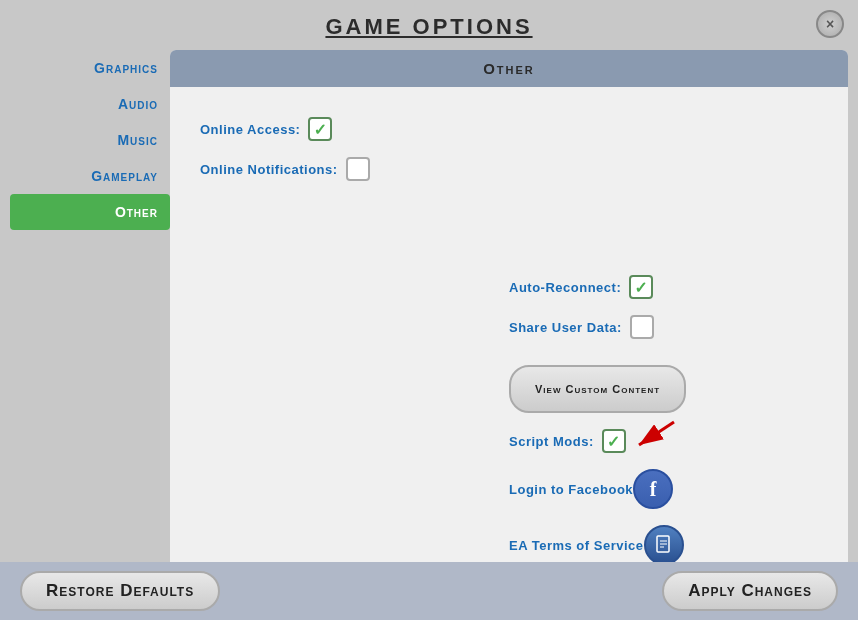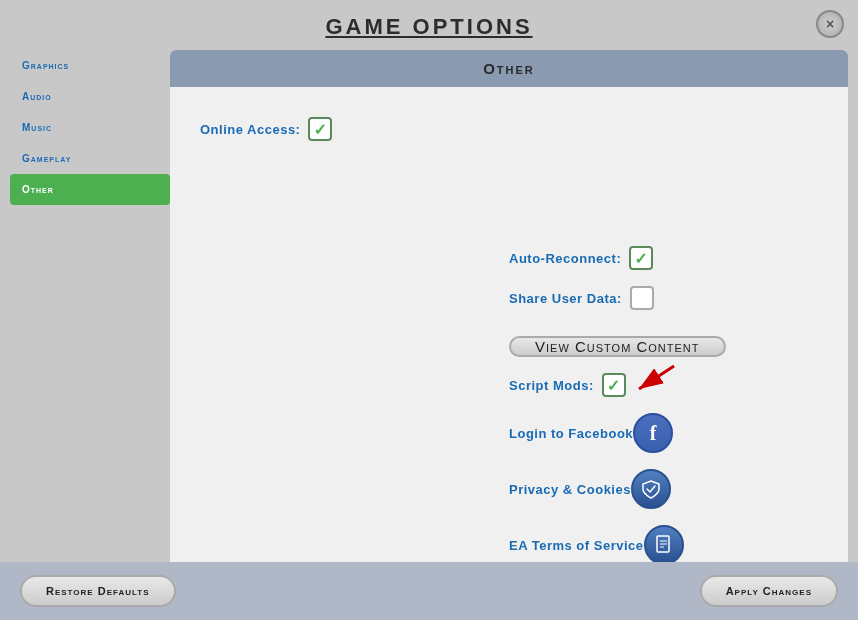--- a/index.html
+++ b/index.html
@@ -60,22 +60,22 @@
     .sidebar {
       width: 160px;
       background: transparent;
       display: flex;
       flex-direction: column;
       padding-top: 0;
     }
 
     .sidebar-item {
       padding: 10px 12px;
-      text-align: left;
-      font-size: 10px;
+      text-align: right;
+      font-size: 14px;
       font-weight: bold;
       letter-spacing: 1px;
       cursor: pointer;
       color: #1a6bb5;
       font-variant: small-caps;
     }
 
     .sidebar-item.active {
       background: #4caf50;
       color: white;
@@ -151,23 +151,23 @@
       border-radius: 4px;
       background: white;
       cursor: pointer;
     }
 
     
     .custom-content-btn {
       background: linear-gradient(to bottom, #e8e8e8, #cccccc);
       border: 2px solid #aaa;
       border-radius: 20px;
-      padding: 0 24px;
-      font-size: 15px;
-      font-weight: normal;
+      padding: 16px 24px;
+      font-size: 11px;
+      font-weight: bold;
       letter-spacing: 1px;
       color: #222;
       cursor: pointer;
       font-variant: small-caps;
       white-space: nowrap;
     }
 
     
     .script-mods-row {
       display: flex;
@@ -247,21 +247,21 @@
       align-items: center;
       padding: 0 20px;
       gap: 10px;
     }
 
     .bottom-btn {
       background: linear-gradient(to bottom, #e8e8e8, #cccccc);
       border: 2px solid #aaa;
       border-radius: 20px;
       padding: 8px 24px;
-      font-size: 11px;
+      font-size: 17px;
       font-weight: bold;
       letter-spacing: 1px;
       color: #222;
       cursor: pointer;
       font-variant: small-caps;
     }
 
     .spacer { flex: 1; }
   </style>
 </head>
@@ -290,20 +290,24 @@
     <div class="panel-body">
       <div class="two-col">
 
         <div class="col-left">
 
           <div class="option-item">
             <span class="option-label">Online Access:</span>
             <div class="checkbox-checked"></div>
           </div>
 
+          <div class="option-item">
+            <span class="option-label">Online Notifications:</span>
+            <div class="checkbox-unchecked"></div>
+          </div>
         </div>
 
         <div class="col-right">
 
           <div class="option-item">
             <span class="option-label">Auto-Reconnect:</span>
             <div class="checkbox-checked"></div>
           </div>
 
           <div class="option-item">
@@ -327,29 +331,20 @@
               </defs>
               <line x1="55" y1="5" x2="20" y2="28" stroke="#cc0000" stroke-width="3" marker-end="url(#arrowhead)"></line>
             </svg>
           </div>
 
           <div class="icon-btn-row">
             <span class="option-label">Login to Facebook</span>
             <div class="icon-circle fb">f</div>
           </div>
 
-          <div class="icon-btn-row">
-            <span class="option-label">Privacy &amp; Cookies</span>
-            <div class="icon-circle blue">
-              <svg width="20" height="20" viewBox="0 0 20 20">
-                <path d="M10 2 L18 5 L18 10 C18 15 10 19 10 19 C10 19 2 15 2 10 L2 5 Z" fill="none" stroke="white" stroke-width="1.5"></path>
-                <path d="M6 10 L9 13 L14 7" stroke="white" stroke-width="1.5" fill="none" stroke-linecap="round"></path>
-              </svg>
-            </div>
-          </div>
 
           <div class="icon-btn-row">
             <span class="option-label">EA Terms of Service</span>
             <div class="icon-circle blue">
               <svg width="20" height="20" viewBox="0 0 20 20">
                 <rect x="3" y="1" width="12" height="16" rx="1" fill="none" stroke="white" stroke-width="1.5"></rect>
                 <line x1="6" y1="6" x2="13" y2="6" stroke="white" stroke-width="1"></line>
                 <line x1="6" y1="9" x2="13" y2="9" stroke="white" stroke-width="1"></line>
                 <line x1="6" y1="12" x2="10" y2="12" stroke="white" stroke-width="1"></line>
               </svg>

